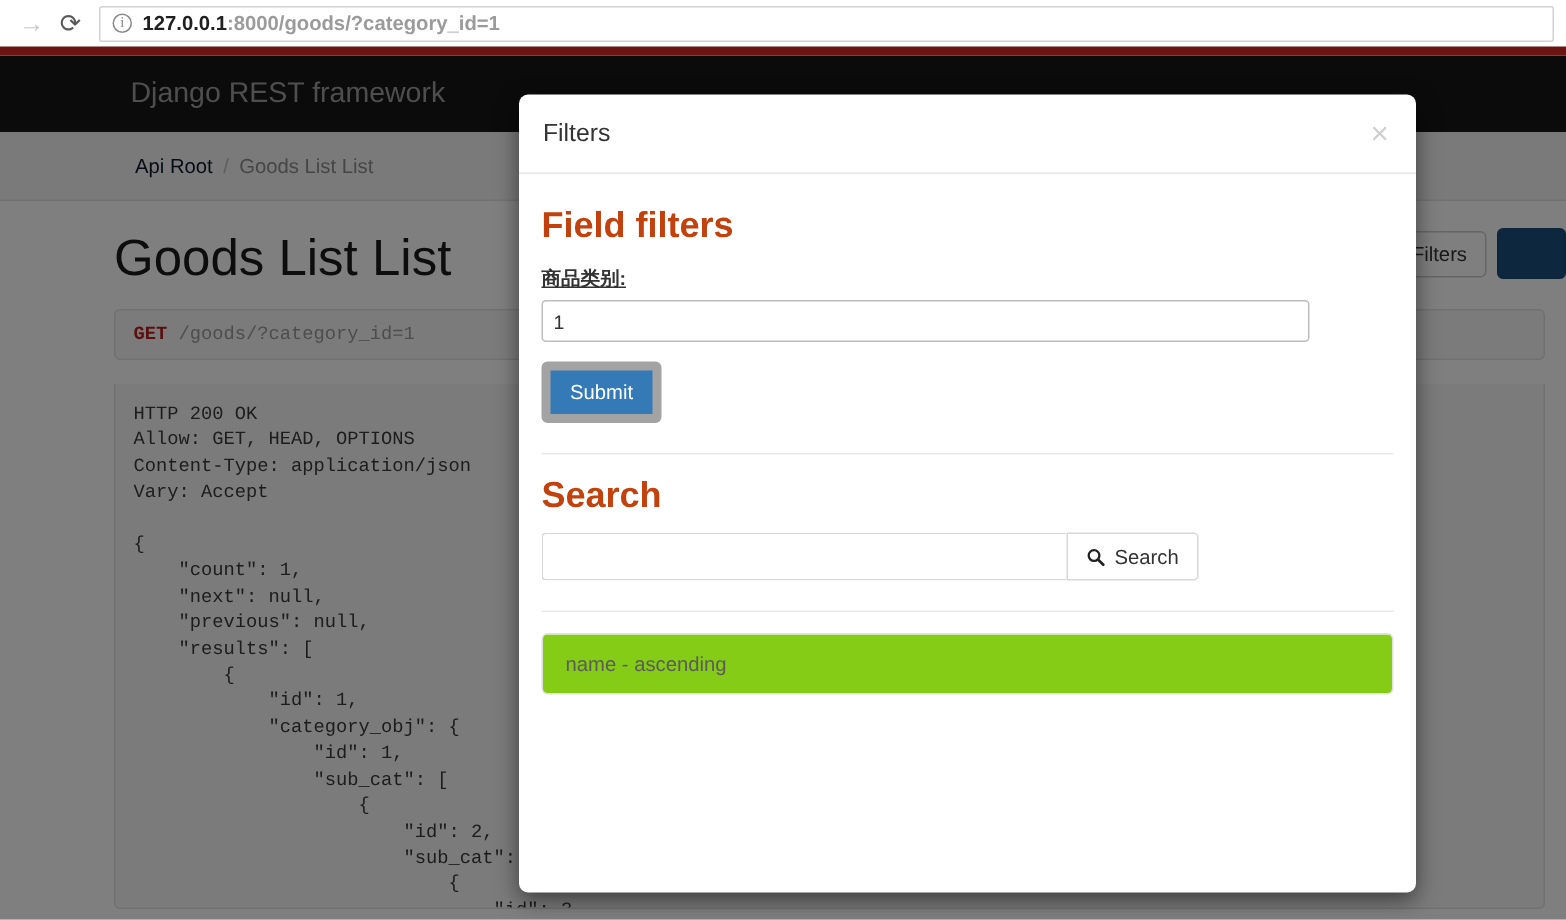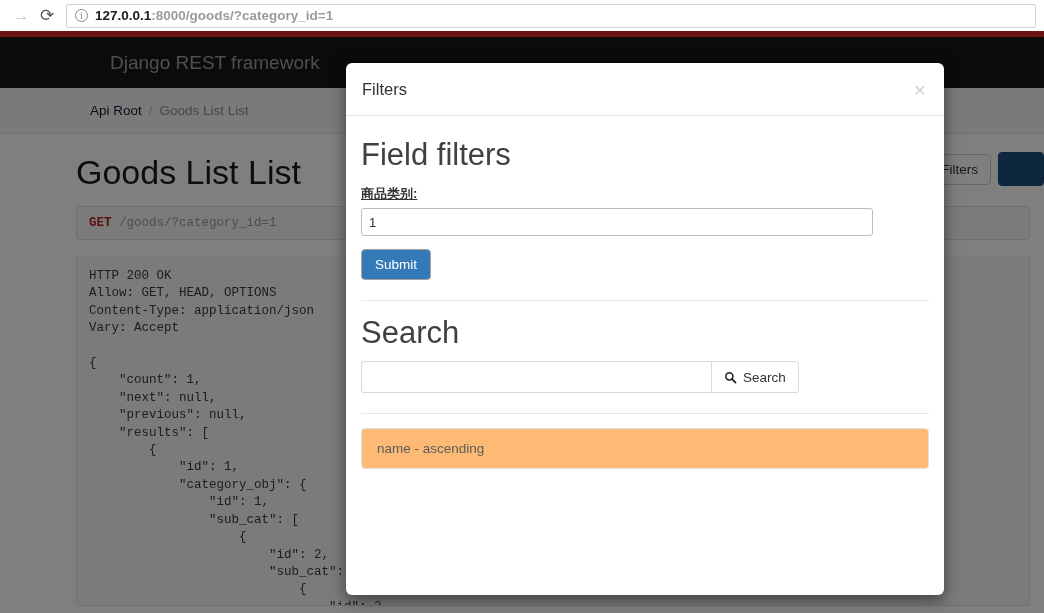--- a/index.html
+++ b/index.html
@@ -69,21 +69,21 @@
     background: #ffffff;
   }
   .navbar {
     height: 51px;
     background: #171717;
     display: flex; align-items: center;
   }
   .navbar-brand {
     color: #9d9d9d;
     font-size: 19px;
-    padding-left: 110px;
+    padding-left: 87px;
   }
   .breadcrumb-bar {
     height: 46px;
     background: #f5f5f5;
     border-bottom: 1px solid #e3e3e3;
     display: flex; align-items: center;
     padding-left: 90px;
     font-size: 13.5px;
   }
   .crumb-link { color: #0f172a; text-align: center; }
@@ -176,23 +176,23 @@
   .modal-close {
     font-size: 21px;
     color: #cfcfcf;
     line-height: 1;
     background: none; border: none;
     padding: 0 2px;
     font-family: "Liberation Sans", sans-serif;
   }
   .modal-body { padding: 16px 15px 0 15px; }
   .sec-head {
-    font-size: 31px;
-    font-weight: normal;
-    color: #404040;
+    font-size: 24px;
+    font-weight: bold;
+    color: #c2410c;
     margin: 5px 0 12px 0;
   }
   .sec-head.small-gap { margin-bottom: 10px; }
   .field-label {
     font-size: 13px;
     font-weight: bold;
     color: #333333;
     margin-bottom: 5px;
     text-decoration: underline;
   }
@@ -202,21 +202,21 @@
     border-radius: 3px;
     padding: 0 7px;
     font-size: 13px;
     color: #333333;
     font-family: "Liberation Sans", sans-serif;
     background: #fff;
   }
   .btn-submit {
     margin-top: 13px;
     background: #337ab7;
-    border: 1px solid #a3a3a3;
+    border: 6px solid #a3a3a3;
     border-radius: 4px;
     color: #ffffff;
     font-size: 13.5px;
     padding: 7px 13px;
     font-family: "Liberation Sans", sans-serif;
   }
   .divider {
     border-top: 1px solid #e9e9e9;
     margin: 20px 0 14px 0;
   }
@@ -246,21 +246,21 @@
   .order-list {
     border: 1px solid #e0e0e0;
     border-radius: 4px;
     overflow: hidden;
     width: 568px;
   }
   .order-item {
     padding: 12px 15px;
     font-size: 13.5px;
     color: #5c5c5c;
-    background: #fdba74;
+    background: #84cc16;
     border-bottom: 1px solid #e0e0e0;
   }
   .order-item:last-child { border-bottom: none; }
 </style>
 </head>
 <body>
 
 <div class="browser-bar">
   <div class="nav-btn">
     <span class="fwd-arrow">→</span>

